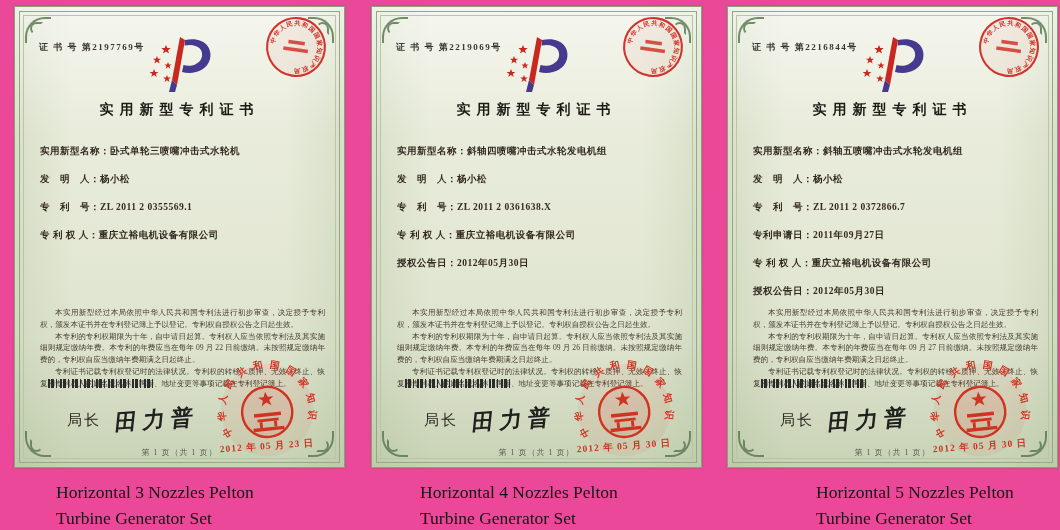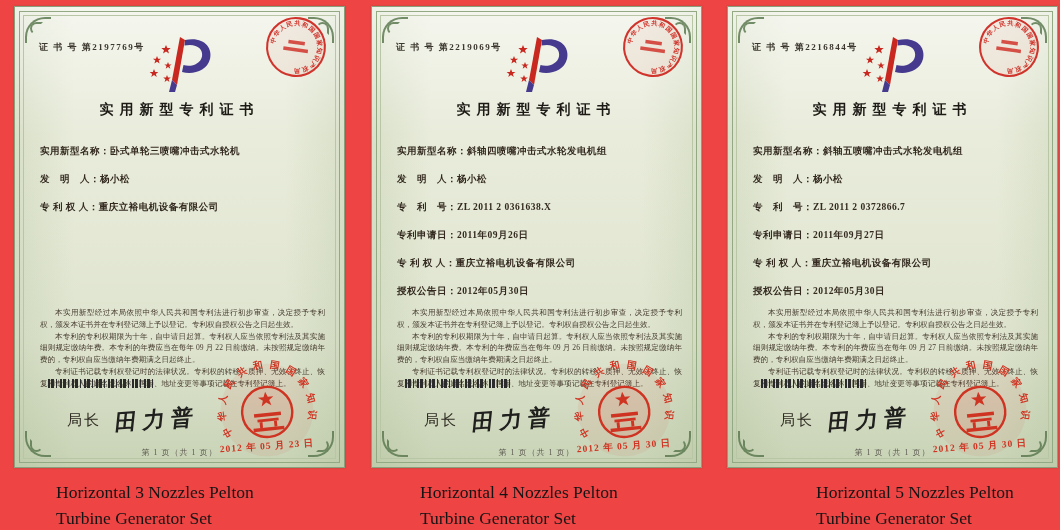--- a/index.html
+++ b/index.html
@@ -1,17 +1,17 @@
 <!DOCTYPE html>
 <html><head>
 <meta charset="utf-8">
 <style>
   * { margin:0; padding:0; box-sizing:border-box; }
   html,body { width:1060px; height:530px; background:#ffffff; font-family:"Liberation Serif", serif; }
-  .board { position:relative; width:1060px; height:530px; background:#ef4444; overflow:hidden; }
+  .board { position:relative; width:1060px; height:530px; background:#ec4899; overflow:hidden; }
 
   .cert {
     position:absolute; top:6px; width:331px; height:462px;
     background:#e9ecdb;
     border:1px solid #8aa07c;
     box-shadow:0 0 2px rgba(60,80,50,.35);
   }
   .cert .sheen {
     position:absolute; inset:0; pointer-events:none;
     background:
@@ -95,20 +95,21 @@
       </text>
       <rect x="23" y="25" width="16" height="3.4" fill="#d0342c" opacity=".85"></rect>
       <rect x="19" y="32" width="24" height="3.4" fill="#d0342c" opacity=".85"></rect>
     </svg>
 
     <div class="title">实用新型专利证书</div>
 
     <div class="fields">
       <div class="frow"><span class="flabel">实用新型名称：</span><span class="fvalue">卧式单轮三喷嘴冲击式水轮机</span></div>
       <div class="frow"><span class="flabel">发　明　人：</span><span class="fvalue">杨小松</span></div>
+      <div class="frow"><span class="flabel">专　利　号：</span><span class="fvalue">ZL 2011 2 0355569.1</span></div>
       <div class="frow"><span class="flabel">专 利 权 人：</span><span class="fvalue">重庆立裕电机设备有限公司</span></div>
     </div>
 
     <div class="body-text">
       <p>本实用新型经过本局依照中华人民共和国专利法进行初步审查，决定授予专利权，颁发本证书并在专利登记簿上予以登记。专利权自授权公告之日起生效。</p>
       <p>本专利的专利权期限为十年，自申请日起算。专利权人应当依照专利法及其实施细则规定缴纳年费。本专利的年费应当在每年 09 月 22 日前缴纳。未按照规定缴纳年费的，专利权自应当缴纳年费期满之日起终止。</p>
       <p>专利证书记载专利权登记时的法律状况。专利权的转移、质押、无效、终止、恢复和专利权人的姓名或名称、国籍、地址变更等事项记载在专利登记簿上。</p>
     </div>
 
     <div class="barcode"></div>
@@ -179,21 +180,20 @@
       <rect x="23" y="25" width="16" height="3.4" fill="#d0342c" opacity=".85"></rect>
       <rect x="19" y="32" width="24" height="3.4" fill="#d0342c" opacity=".85"></rect>
     </svg>
 
     <div class="title">实用新型专利证书</div>
 
     <div class="fields">
       <div class="frow"><span class="flabel">实用新型名称：</span><span class="fvalue">斜轴四喷嘴冲击式水轮发电机组</span></div>
       <div class="frow"><span class="flabel">发　明　人：</span><span class="fvalue">杨小松</span></div>
       <div class="frow"><span class="flabel">专　利　号：</span><span class="fvalue">ZL 2011 2 0361638.X</span></div>
-      <div class="frow"><span class="flabel">专利申请日：</span><span class="fvalue">2011年09月26日</span></div>
       <div class="frow"><span class="flabel">专 利 权 人：</span><span class="fvalue">重庆立裕电机设备有限公司</span></div>
       <div class="frow"><span class="flabel">授权公告日：</span><span class="fvalue">2012年05月30日</span></div>
     </div>
 
     <div class="body-text">
       <p>本实用新型经过本局依照中华人民共和国专利法进行初步审查，决定授予专利权，颁发本证书并在专利登记簿上予以登记。专利权自授权公告之日起生效。</p>
       <p>本专利的专利权期限为十年，自申请日起算。专利权人应当依照专利法及其实施细则规定缴纳年费。本专利的年费应当在每年 09 月 26 日前缴纳。未按照规定缴纳年费的，专利权自应当缴纳年费期满之日起终止。</p>
       <p>专利证书记载专利权登记时的法律状况。专利权的转移、质押、无效、终止、恢复和专利权人的姓名或名称、国籍、地址变更等事项记载在专利登记簿上。</p>
     </div>
 

